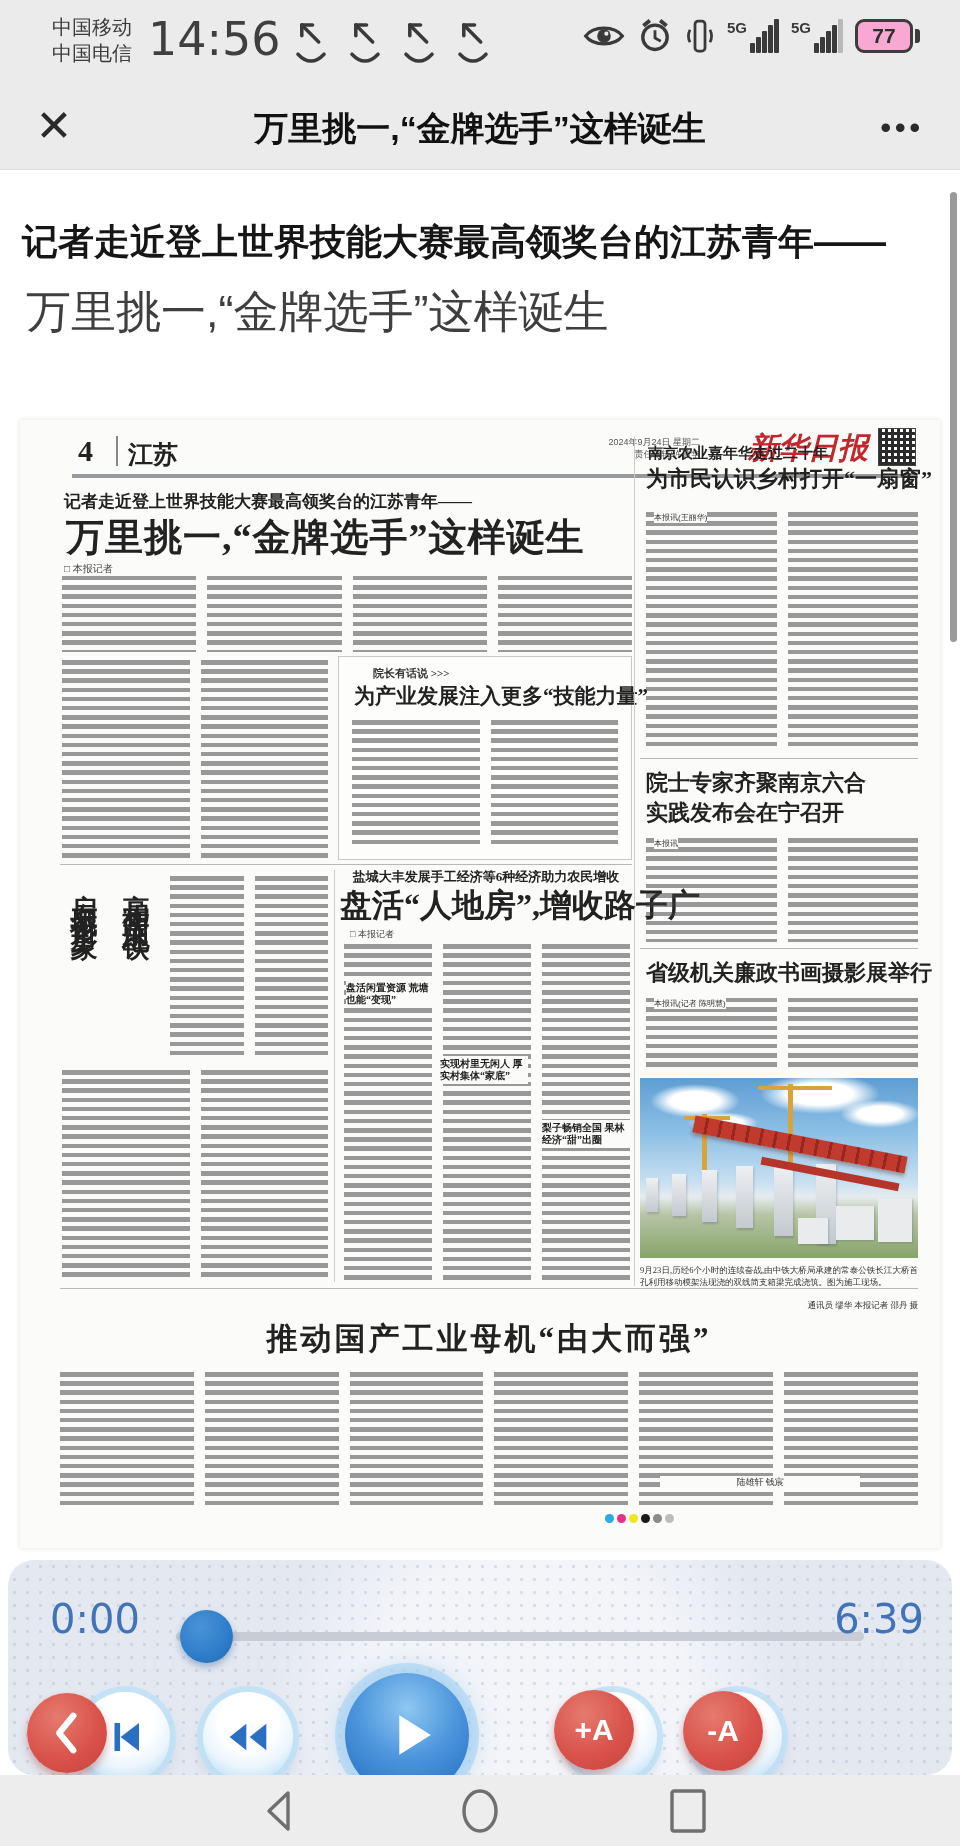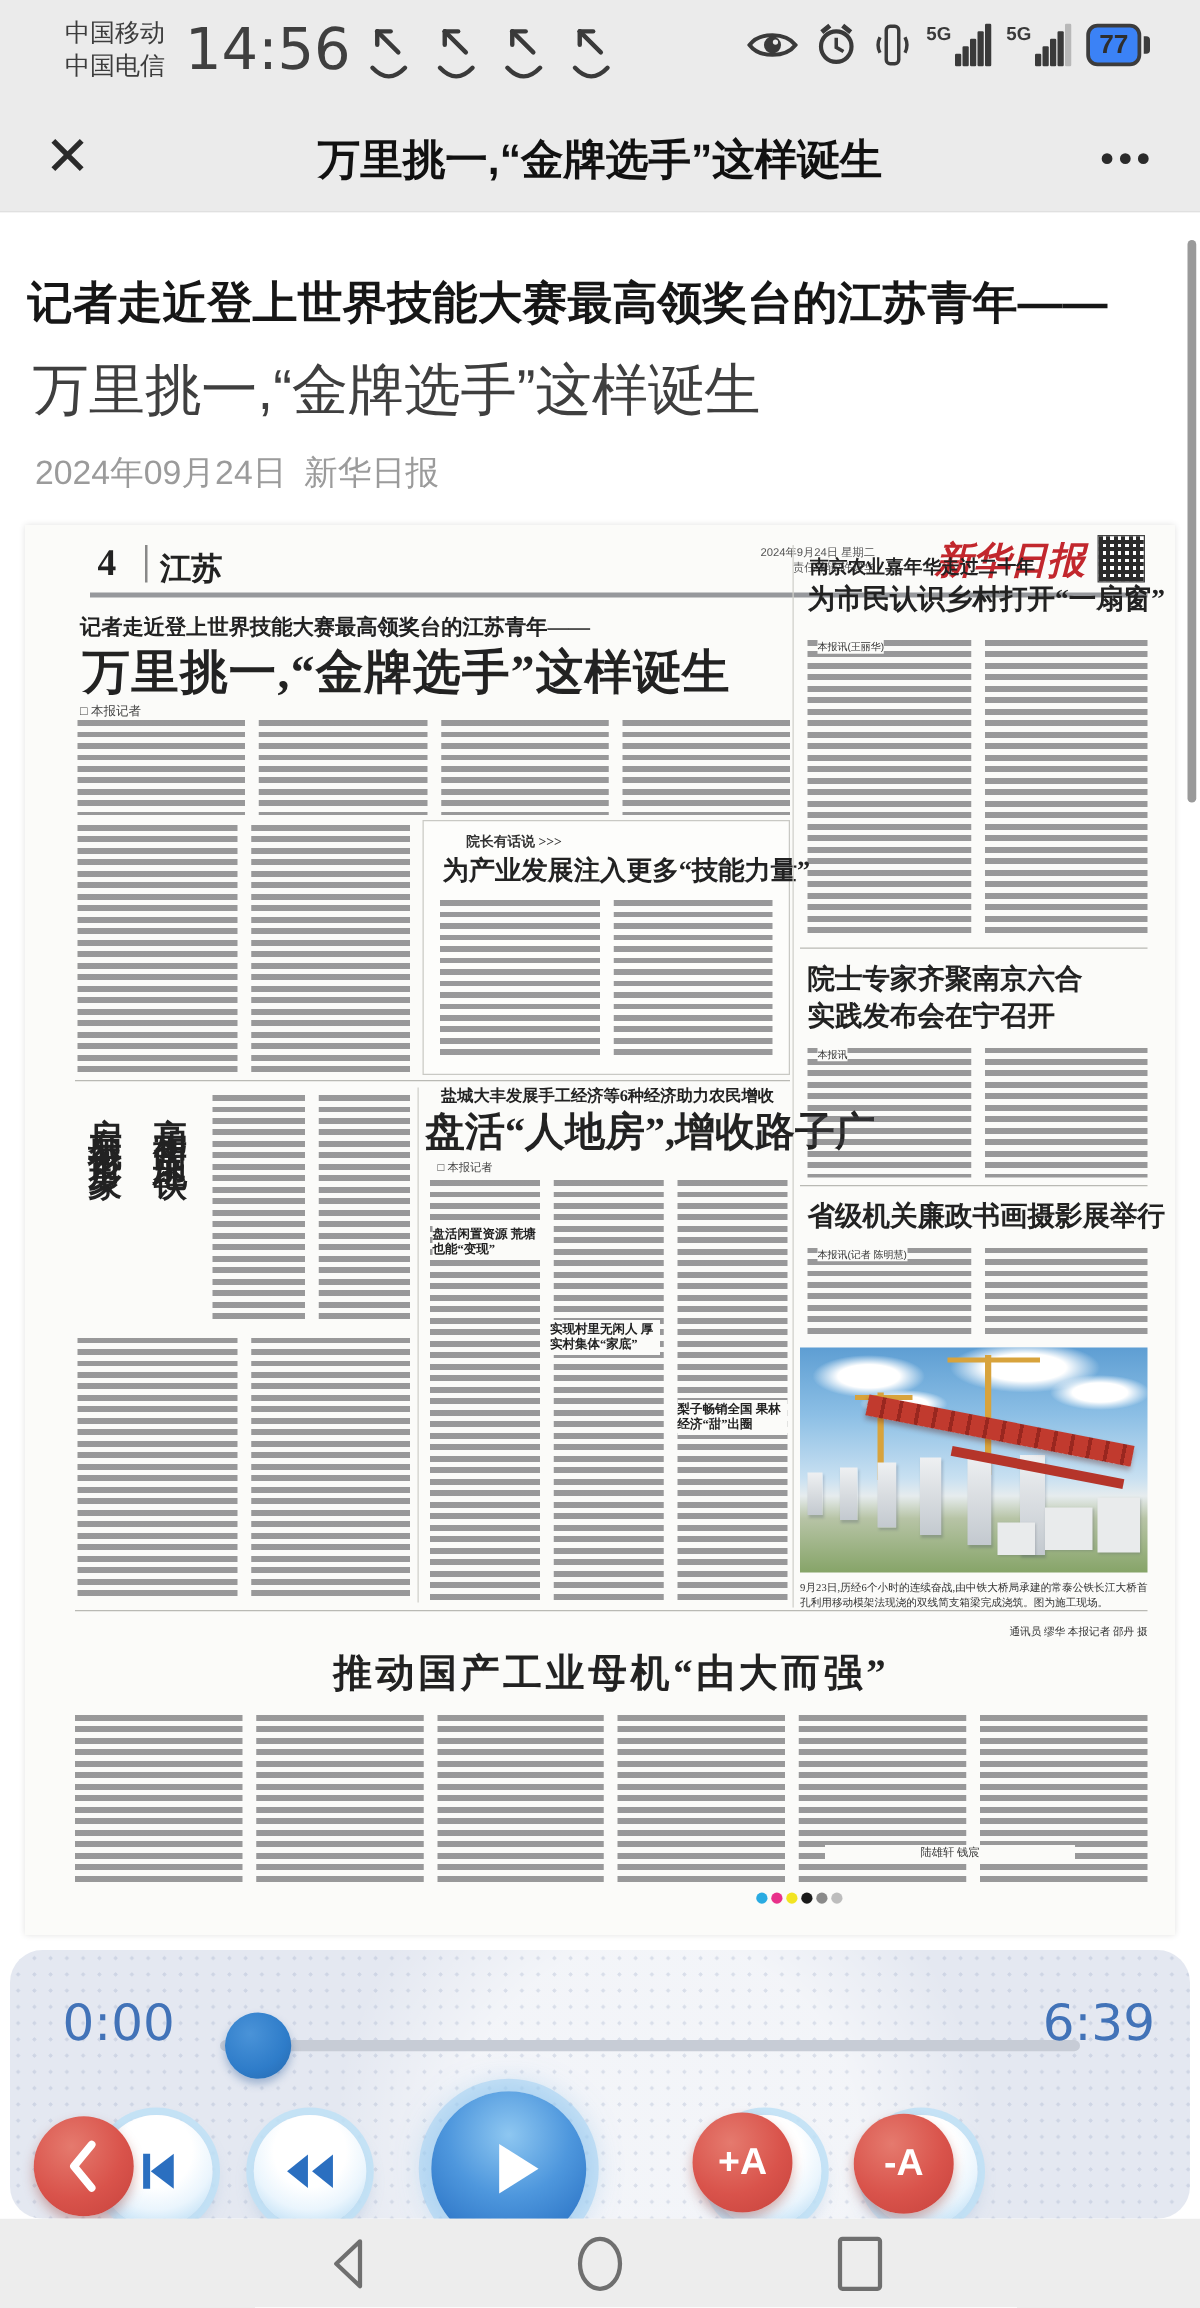--- a/index.html
+++ b/index.html
@@ -11,21 +11,21 @@
   .status-bar { position:absolute; left:0; top:0; width:960px; height:86px; }
   .carrier { position:absolute; left:52px; top:14px; font-size:20px; line-height:26px; color:#3c3c3c; font-weight:500; }
   .clock { position:absolute; left:148px; top:12px; font-size:46px; color:#3f3f3f; font-family:"DejaVu Sans", sans-serif; }
   .vowifi-group { position:absolute; left:292px; top:22px; display:flex; gap:16px; }
   .sb-right { position:absolute; right:40px; top:16px; display:flex; align-items:center; gap:12px; }
   .sig { display:flex; align-items:flex-end; gap:1px; height:34px; }
   .sig .lbl { font-size:15px; font-weight:700; color:#3a3a3a; margin-right:2px; align-self:flex-start; }
   .sig i { display:block; width:5px; background:#3a3a3a; border-radius:1px; }
   .sig i.dim { background:#b8b8b8; }
   .battery { display:flex; align-items:center; }
-  .bat-body { width:44px; height:34px; border:3px solid #3c3c3c; border-radius:9px; display:flex; align-items:center; justify-content:center; font-size:21px; font-weight:700; color:#2e2e2e; background:#3b82f6; }
+  .bat-body { width:58px; height:34px; border:3px solid #3c3c3c; border-radius:9px; display:flex; align-items:center; justify-content:center; font-size:21px; font-weight:700; color:#2e2e2e; background:#f9a8d4; }
   .bat-nub { width:5px; height:14px; background:#3c3c3c; border-radius:0 3px 3px 0; margin-left:2px; }
 
   .title-bar { position:absolute; left:0; top:86px; width:960px; height:84px; }
   .close-btn { position:absolute; left:26px; top:10px; width:56px; height:60px; font-size:44px; font-weight:300; color:#2a2a2a; text-align:center; line-height:60px; }
   .nav-title { position:absolute; left:120px; right:120px; top:0; height:84px; line-height:84px; text-align:center; font-size:34px; font-weight:700; color:#111111; white-space:nowrap; overflow:hidden; }
   .more-btn { position:absolute; right:36px; top:14px; font-size:30px; letter-spacing:4px; color:#2a2a2a; line-height:56px; font-weight:700; }
 
   
   .content { position:absolute; left:0; top:170px; width:960px; height:1390px; background:#ffffff; }
   .a-kicker { position:absolute; left:22px; top:48px; width:916px; font-size:36px; font-weight:600; color:#161616; white-space:nowrap; }
@@ -222,23 +222,20 @@
     <div class="title-bar">
       <div class="close-btn">✕</div>
       <div class="nav-title">万里挑一,“金牌选手”这样诞生</div>
       <div class="more-btn">•••</div>
     </div>
   </div>
 
   <div class="content">
     <div class="a-kicker">记者走近登上世界技能大赛最高领奖台的江苏青年——</div>
     <div class="a-title">万里挑一,“金牌选手”这样诞生</div>
-    <div class="a-date">
-      <span>2024年09月24日</span><span>新华日报</span>
-    </div>
     <div class="v-scrollbar"></div>
 
     <div class="newspaper">
       <div class="np-abs np-pageno">4</div>
       <div class="np-abs np-sec-divider"></div>
       <div class="np-abs np-section">江苏</div>
       <div class="np-abs np-mast-meta">
         <div>2024年9月24日 星期二</div>
         <div>责任编辑:许建华</div>
       </div>

